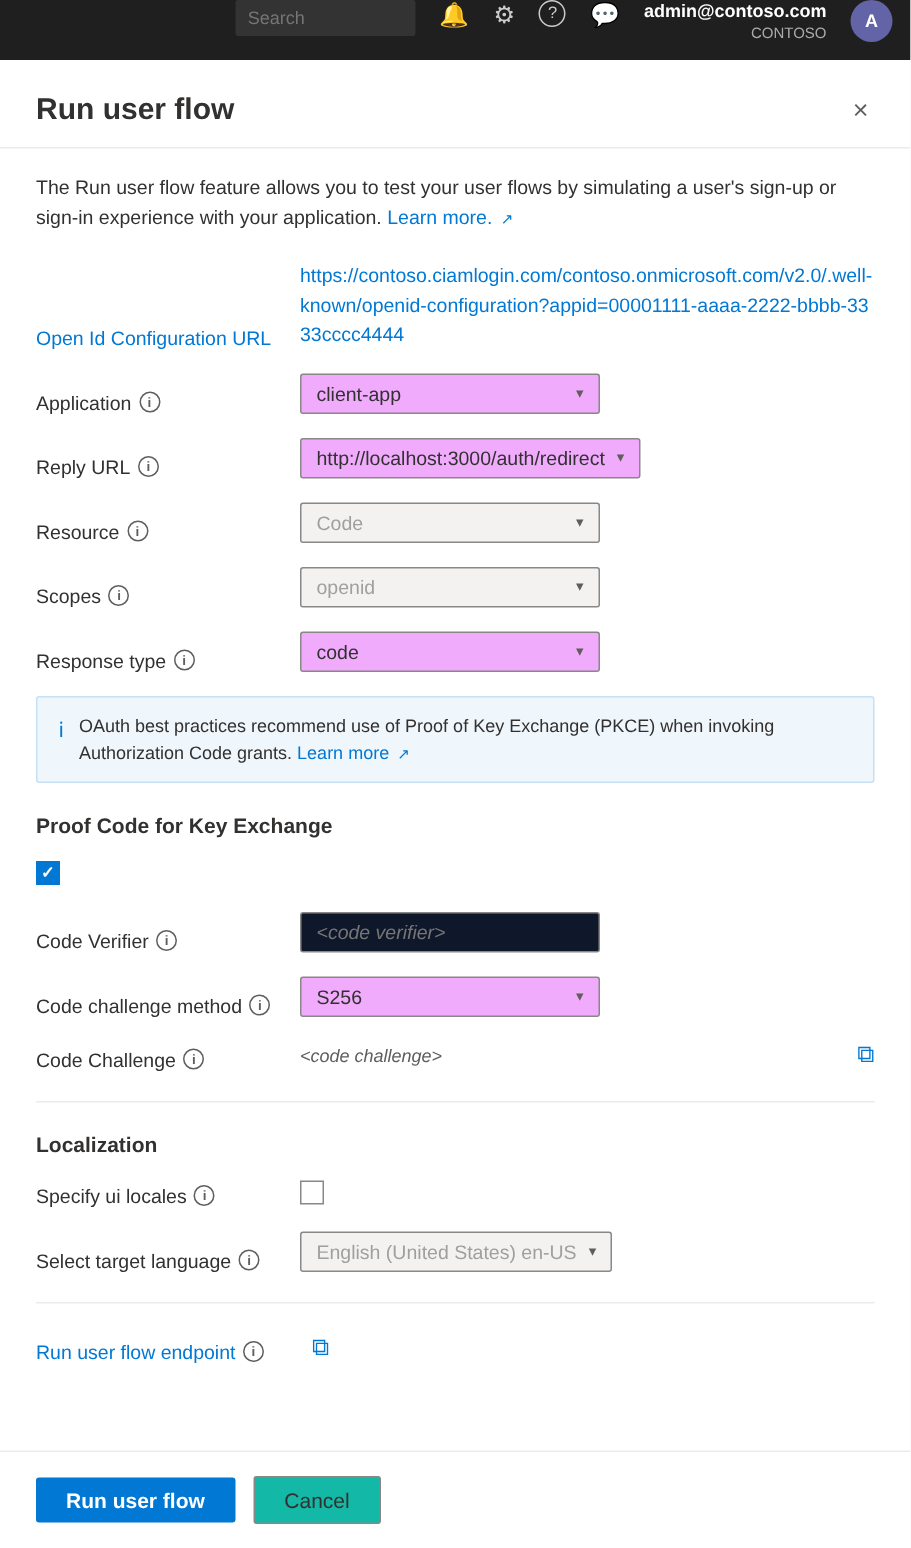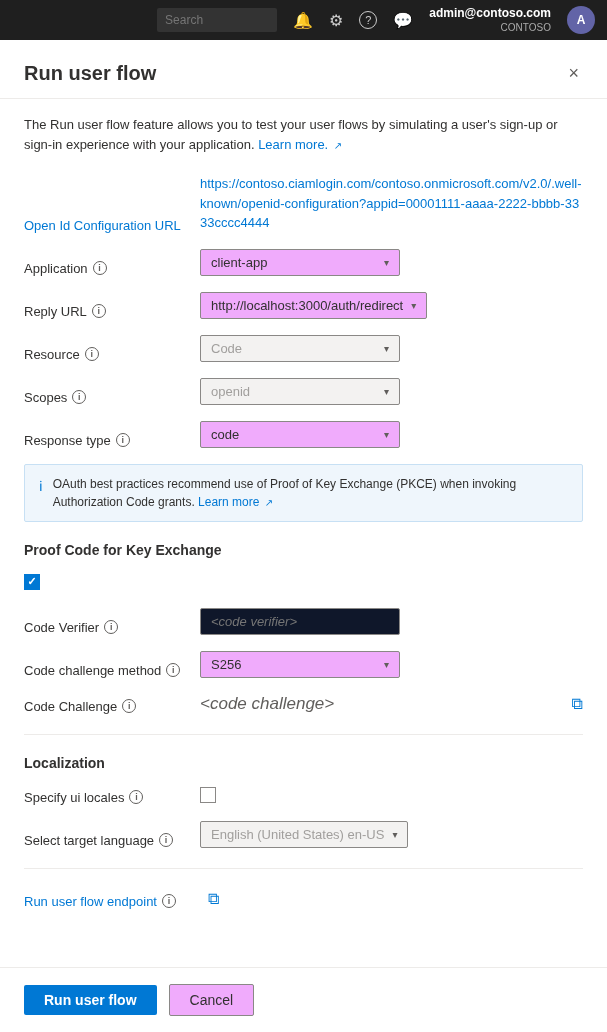--- a/index.html
+++ b/index.html
@@ -9,21 +9,21 @@
       background: #f3f2f1;
       width: 607px;
       min-height: 1032px;
     }
 
     
     .topbar {
       background: #1f1f1f;
       height: 40px;
       display: flex;
-      align-items: center;
+      align-items: flex-start;
       justify-content: flex-end;
       padding: 0 12px;
       gap: 16px;
     }
     .topbar-spacer { flex: 1; }
     .topbar-search {
       background: #333;
       border: none;
       border-radius: 2px;
       height: 24px;
@@ -235,21 +235,21 @@
       padding: 5px 10px;
       font-size: 13px;
       color: #a19f9d;
       min-width: 200px;
       background: #0f172a;
       font-style: italic;
     }
 
     
     .code-challenge-value {
-      font-size: 17px;
+      font-size: 12px;
       color: #605e5c;
       font-style: italic;
       flex: 1;
     }
     .copy-icon {
       color: #0078d4;
       font-size: 16px;
       cursor: pointer;
       margin-left: 8px;
     }
@@ -288,21 +288,21 @@
       background: #0078d4;
       color: #fff;
       border: none;
       border-radius: 2px;
       padding: 7px 20px;
       font-size: 14px;
       font-weight: 600;
       cursor: pointer;
     }
     .btn-secondary {
-      background: #f0abfc;
+      background: #14b8a6;
       color: #323130;
       border: 1px solid #8a8886;
       border-radius: 2px;
       padding: 7px 20px;
       font-size: 14px;
       cursor: pointer;
     }
 
     .external-icon {
       font-size: 10px;

